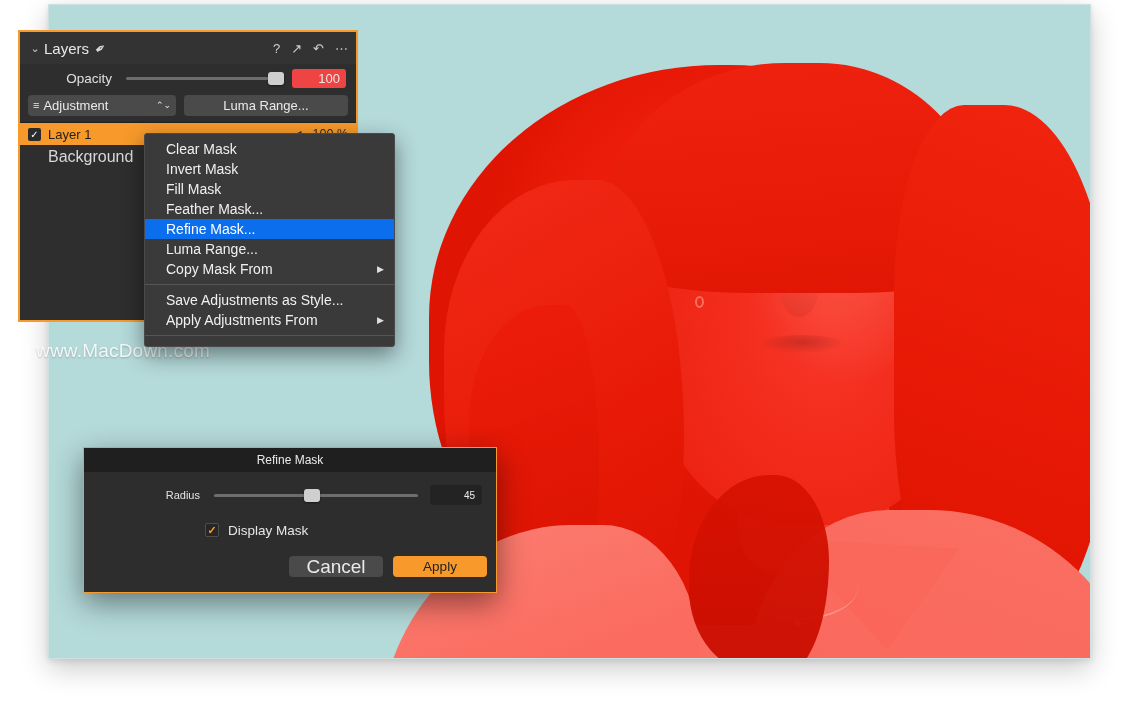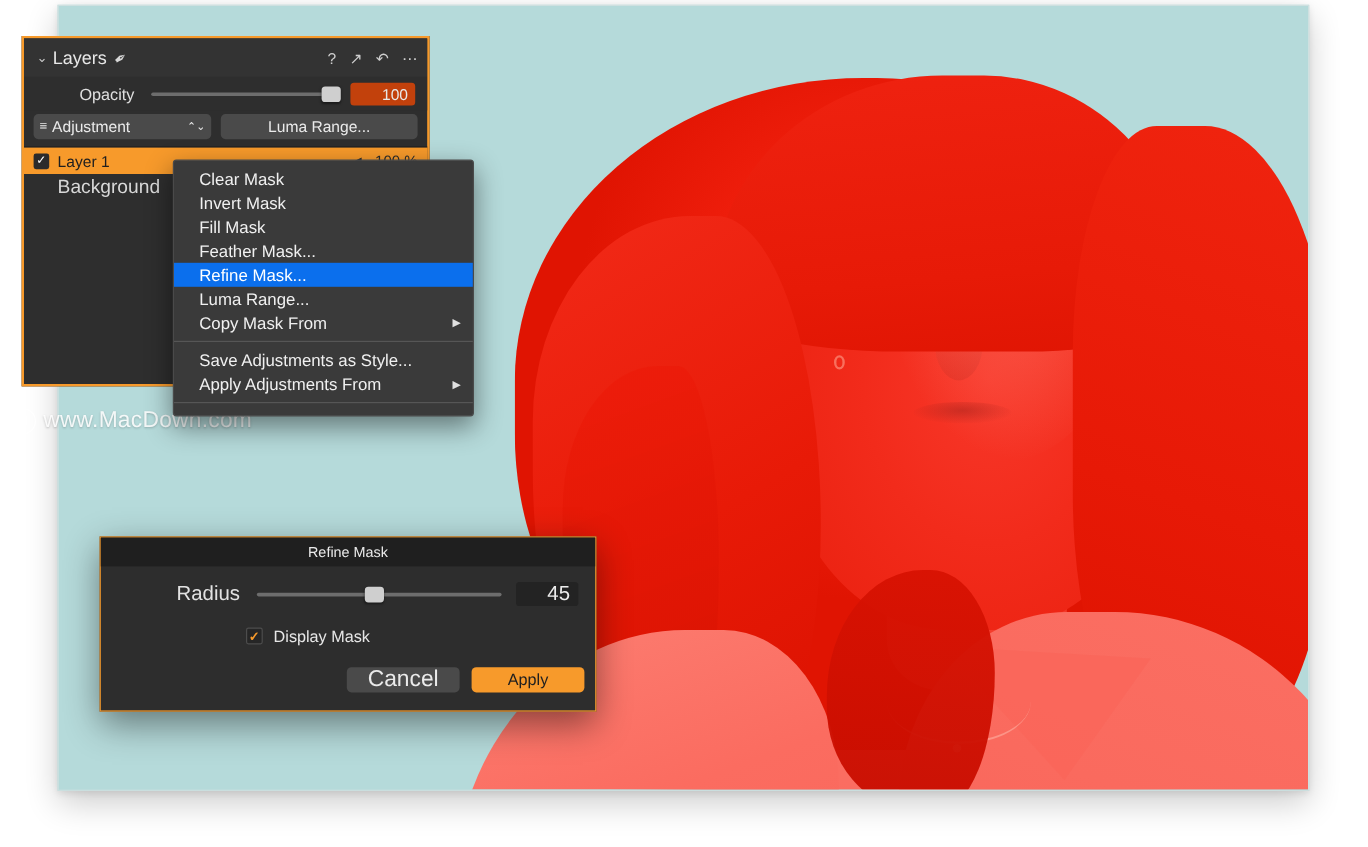--- a/index.html
+++ b/index.html
@@ -239,21 +239,21 @@
   #opacity-thumb {
     position: absolute; top: -5px; right: -2px;
     width: 16px; height: 13px;
     background: #cfcfcf;
     border-radius: 3px;
     box-shadow: 0 1px 2px rgba(0,0,0,.45);
   }
   #opacity-value {
     width: 54px; height: 19px;
     margin-left: 10px;
-    background: #c2410c;
+    background: #ef4444;
     border-radius: 3px;
     font-size: 13px; color: #e8e8e8;
     display: flex; align-items: center; justify-content: flex-end;
     padding-right: 6px;
   }
 
   #adjustment-row {
     height: 26px;
     padding: 0 8px;
     gap: 8px;
@@ -356,41 +356,41 @@
     height: 24px;
     background: #1f1f1f;
     display: flex; align-items: center; justify-content: center;
     font-size: 12px; color: #eaeaea;
   }
   #radius-row {
     height: 46px;
     display: flex; align-items: center;
     padding: 0 14px 0 10px;
   }
-  #radius-label { width: 120px; text-align: right; padding-right: 14px; font-size: 17px; color: #e2e2e2; }
+  #radius-label { width: 120px; text-align: right; padding-right: 14px; font-size: 11px; color: #e2e2e2; }
   #radius-track {
     position: relative;
     flex: 1;
     height: 3px;
     background: #6d6d6d;
     border-radius: 2px;
     margin-right: 12px;
   }
   #radius-thumb {
     position: absolute; top: -5px; left: 44%;
     width: 16px; height: 13px;
     background: #cfcfcf;
     border-radius: 3px;
     box-shadow: 0 1px 2px rgba(0,0,0,.45);
   }
   #radius-value {
     width: 52px; height: 20px;
     background: #232323;
     border-radius: 3px;
-    font-size: 17px; color: #ececec;
+    font-size: 10px; color: #ececec;
     display: flex; align-items: center; justify-content: flex-end;
     padding-right: 7px;
     text-align: center;
   }
   #display-mask-row {
     display: flex; align-items: center;
     padding-left: 121px;
     height: 24px;
   }
   #display-mask-checkbox {

